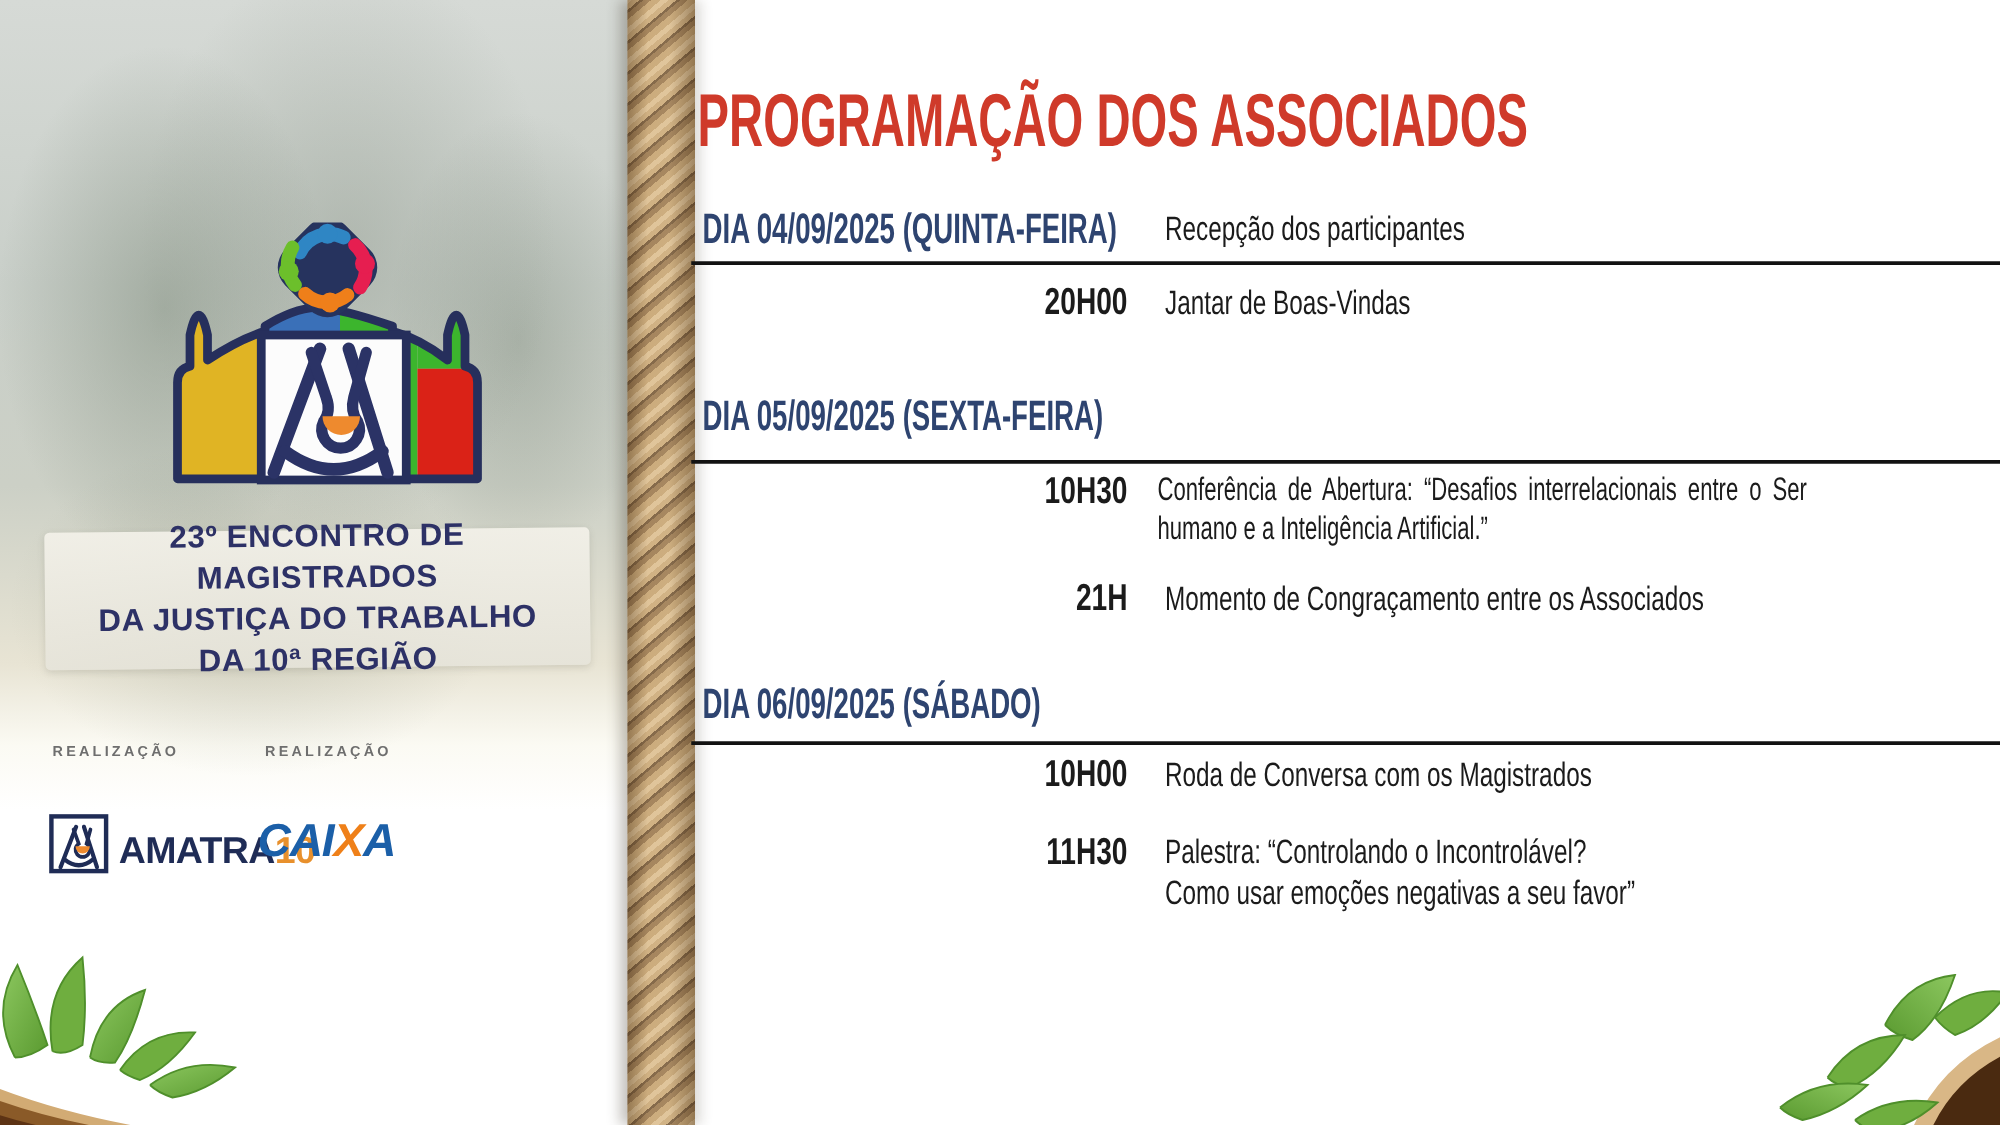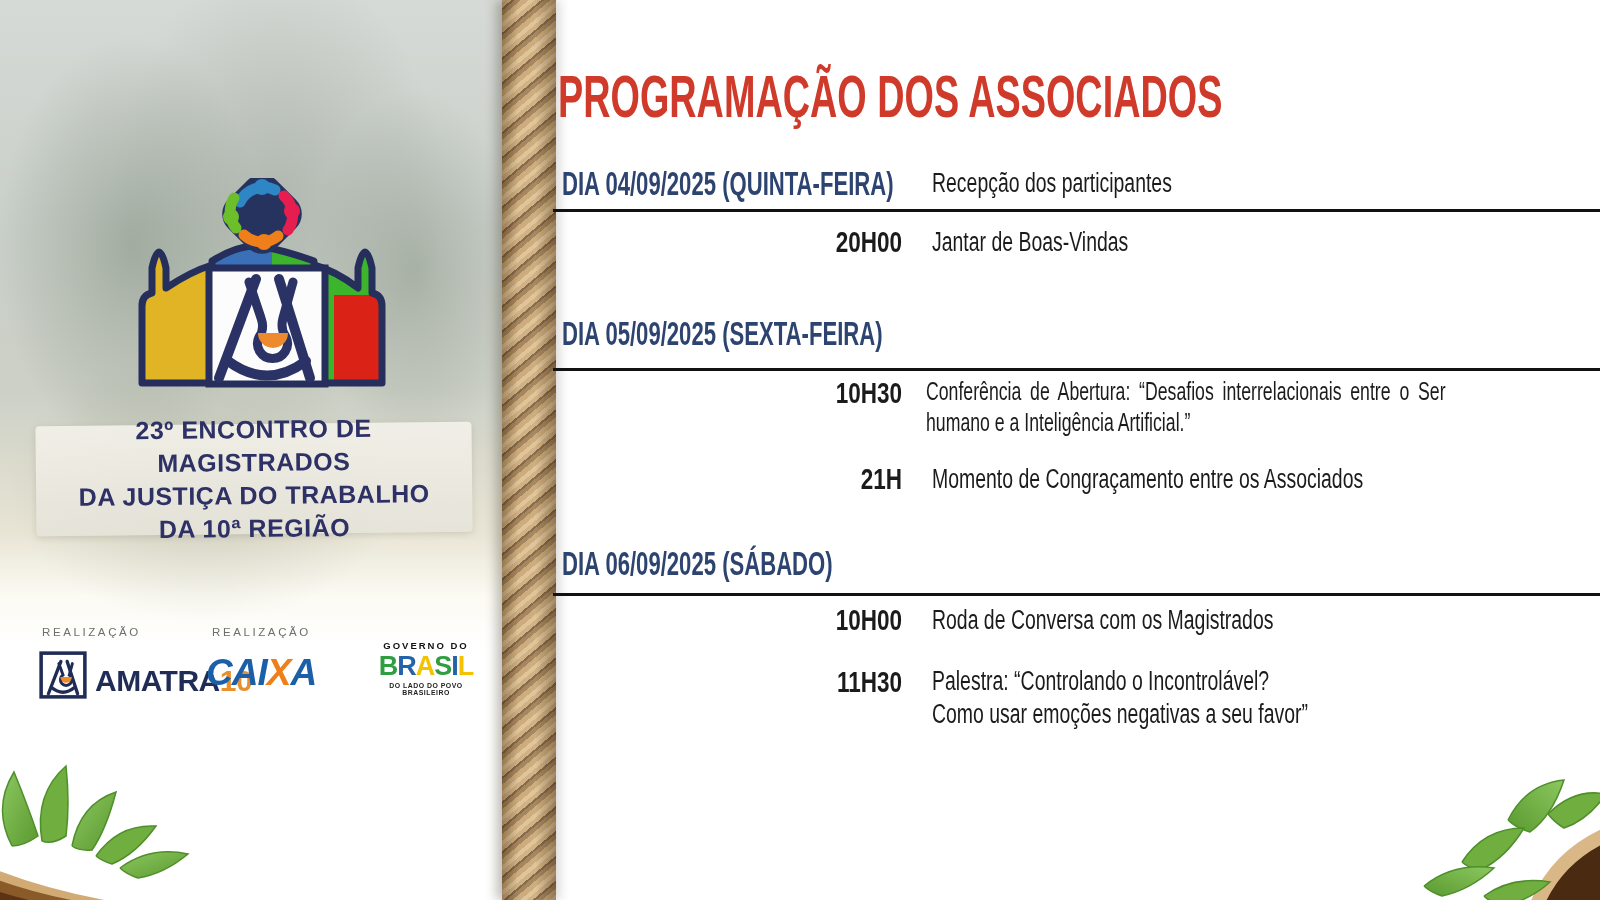--- a/index.html
+++ b/index.html
@@ -24,22 +24,22 @@
     border-radius:4px;transform:rotate(-.6deg);
     box-shadow:0 2px 6px rgba(90,90,80,.18);
     display:flex;align-items:center;justify-content:center;
   }
   .event-title{
     white-space:pre-line;text-align:center;
     font-size:25px;font-weight:bold;line-height:33px;letter-spacing:.5px;
     color:#2d3166;
   }
   .sponsor-label{
-    position:absolute;top:626px;font-size:11.5px;letter-spacing:2.6px;
-    color:#6e6e6e;font-weight:normal;
+    position:absolute;top:596px;font-size:11.5px;letter-spacing:2.6px;
+    color:#6e6e6e;font-weight:bold;
   }
   .amatra-word{position:absolute;left:95px;top:664px;font-size:30px;font-weight:bold;
     color:#1f2c56;letter-spacing:-.5px;}
   .amatra-word .num{color:#e8902c;}
   .caixa-word{position:absolute;left:206px;top:652px;font-size:37px;font-weight:bold;
     font-style:italic;color:#1b5fa8;letter-spacing:-1px;}
   .caixa-word .x{color:#ef8019;}
   .gov-block{position:absolute;left:366px;top:640px;width:120px;text-align:center;}
   .gov-top{font-size:9.5px;font-weight:bold;letter-spacing:2px;color:#111;}
   .gov-name{font-size:27px;font-weight:bold;letter-spacing:-1px;line-height:30px;}
@@ -153,27 +153,20 @@
     </svg>
     <div class="amatra-word">
       <span>AMATRA</span><span class="num">10</span>
     </div>
 
     <div class="sponsor-label" style="left:212px">REALIZAÇÃO</div>
     <div class="caixa-word">
       <span>CAI</span><span class="x">X</span><span>A</span>
     </div>
 
-    <div class="gov-block">
-      <div class="gov-top">GOVERNO DO</div>
-      <div class="gov-name">
-        <span style="color:#2f9e41">B</span><span style="color:#2563a8">R</span><span style="color:#f3c300">A</span><span style="color:#2f9e41">S</span><span style="color:#2563a8">I</span><span style="color:#f3c300">L</span>
-      </div>
-      <div class="gov-tag">DO LADO DO POVO BRASILEIRO</div>
-    </div>
   </div>
 
   <div class="rope"></div>
 
   <div class="page-title">PROGRAMAÇÃO DOS ASSOCIADOS</div>
 
   <div class="day-label" style="top:164px">DIA 04/09/2025 (QUINTA-FEIRA)</div>
   <div class="etext" style="top:168px">Recepção dos participantes</div>
   <div class="divider" style="top:209px"></div>
   <div class="time" style="top:225px">20H00</div>

